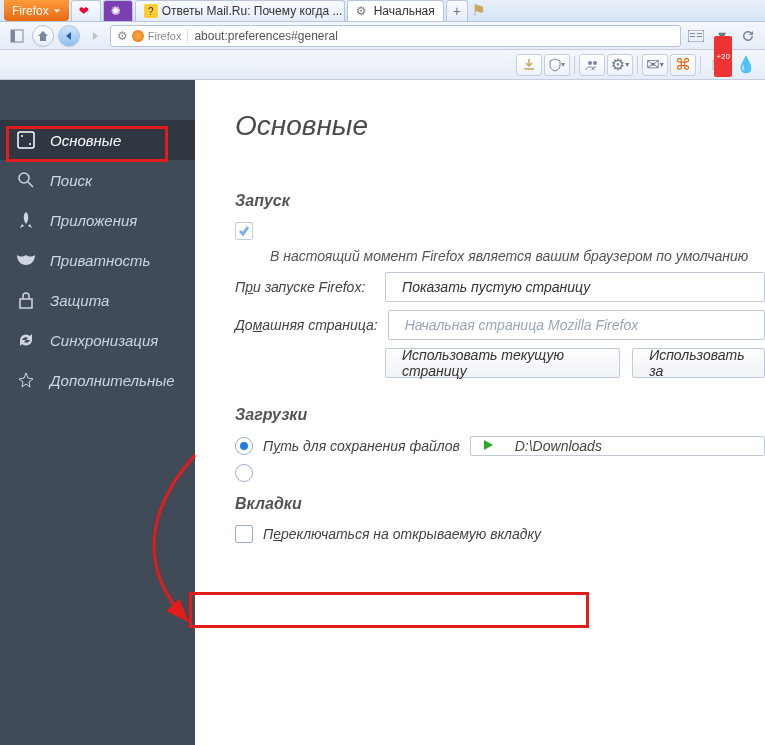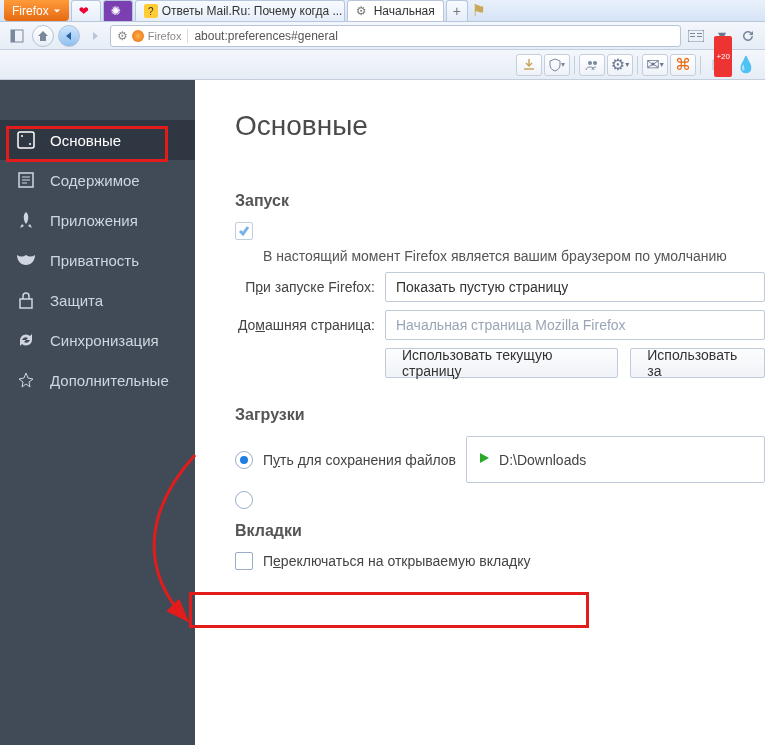--- a/index.html
+++ b/index.html
@@ -25,43 +25,43 @@
   .reload { width:22px; height:22px; display:flex; align-items:center; justify-content:center; color:#6a7890; }
 
   
   .toolbar { height:30px; background:linear-gradient(#f4f7fc,#e6edf6); border-bottom:1px solid #c4cedd; display:flex; align-items:center; justify-content:flex-end; gap:2px; padding:0 6px; }
   .tb-ic { width:26px; height:22px; display:flex; align-items:center; justify-content:center; color:#6a7890; border:1px solid transparent; border-radius:3px; position:relative; }
   .tb-ic.box { border-color:#c4cedd; background:linear-gradient(#fff,#eef2f8); }
   .tb-sep { width:1px; height:18px; background:#c4cedd; margin:0 2px; }
   .badge-red { position:absolute; bottom:-2px; right:-2px; background:#e33; color:#fff; font-size:8px; padding:16px 2px; border-radius:2px; }
 
   
-  .main { display:flex; height:calc(745px - 22px - 28px - 30px); }
+  .main { display:flex; height:calc(745px - 22px - 28px - 30px);font-style:italic; }
   .sidebar { width:195px; background:#414b58; color:#cfd6df; padding-top:40px; }
   .side-item { display:flex; align-items:center; gap:14px; padding:10px 16px; font-size:15px; color:#cfd6df; cursor:pointer; }
   .side-item.active { background:#2f3742; color:#fff; }
   .side-item .sic { width:20px; height:20px; display:flex; align-items:center; justify-content:center; }
   .hl-red { position:absolute; border:3px solid #e21b1b; pointer-events:none; }
 
   .content { flex:1; padding:30px 0 0 40px; color:#333; position:relative; }
   h1 { font-size:28px; font-weight:400; color:#4a4a4a; margin-bottom:50px; }
   .section-h { font-size:16px; font-weight:600; color:#555; margin:18px 0 12px; }
   .row { display:flex; align-items:center; gap:10px; margin:8px 0; font-size:14px; color:#444; }
-  .row.sub { margin-left:28px; color:#555; }
+  .row.sub { margin-left:35px; color:#555; }
   .chk { width:18px; height:18px; border:1px solid #9aaecb; border-radius:2px; display:flex; align-items:center; justify-content:center; background:#fff; flex:none; }
   .chk.on svg { display:block; }
   .chk svg { display:none; width:12px; height:12px; stroke:#1e7fe0; stroke-width:3; fill:none; }
   .chk.disabled { opacity:.6; }
   .radio { width:18px; height:18px; border:1px solid #9aaecb; border-radius:50%; display:flex; align-items:center; justify-content:center; background:#fff; flex:none; }
   .radio.on::after { content:""; width:8px; height:8px; border-radius:50%; background:#1e7fe0; }
-  .lbl-right { text-align:right; min-width:140px; font-size:14px; color:#444; }
-  .field { flex:1; height:30px; border:1px solid #c0cad8; border-radius:2px; padding:0 10px; font-size:14px; color:#333; background:#fff; display:flex; align-items:center; }
+  .lbl-right { min-width:140px; font-size:14px; color:#444; }
+  .field { flex:1; height:30px; border:1px solid #c0cad8; border-radius:2px; padding:0 16px; font-size:14px; color:#333; background:#fff; display:flex; align-items:center; }
   .field.ph { color:#9aa6b5; }
   .btn { height:30px; padding:0 16px; border:1px solid #c0cad8; border-radius:2px; background:linear-gradient(#fcfdfe,#f0f3f7); font-size:14px; color:#333; display:flex; align-items:center; }
-  .path-box { border:1px solid #c0cad8; border-radius:2px; height:47px; display:flex; align-items:center; gap:8px; padding:0 10px; font-size:14px; flex:1; max-width:300px; }
+  .path-box { border:1px solid #c0cad8; border-radius:2px; height:20px; display:flex; align-items:center; gap:20px; padding:0 10px; font-size:14px; flex:1; max-width:300px; }
   .arrow-annot { position:absolute; pointer-events:none; }
   .u { text-decoration: underline; }
 </style>
 </head>
 <body>
 
 <div class="titlebar">
   <div class="ff-btn">
     <span>Firefox</span>
     <svg viewBox="0 0 10 10">
@@ -176,25 +176,25 @@
             <rect x="1" y="1" width="16" height="16" rx="2" fill="none" stroke="#fff" stroke-width="1.5"></rect>
             <circle cx="5" cy="5" r="1" fill="#fff"></circle>
             <circle cx="13" cy="13" r="1" fill="#fff"></circle>
           </svg>
         </span>
       <span>Основные</span>
     </div>
     <div class="side-item">
       <span class="sic">
           <svg width="18" height="18" viewBox="0 0 18 18">
-            <rect x="2" y="2" width="14" height="14" fill="none" stroke="#cfd6df" stroke-width="1.5"></rect>
-            <path d="M5 6h8M5 9h8M5 12h5" stroke="#cfd6df"></path>
-          </svg>
-        </span>
-      <span>Содержимое</span>
+            <circle cx="7" cy="7" r="5" fill="none" stroke="#cfd6df" stroke-width="1.5"></circle>
+            <path d="M11 11l5 5" stroke="#cfd6df" stroke-width="1.5"></path>
+          </svg>
+        </span>
+      <span>Поиск</span>
     </div>
     <div class="side-item">
       <span class="sic">
           <svg width="18" height="18" viewBox="0 0 18 18">
             <path d="M9 1c3 2 3 8 0 12-3-4-3-10 0-12zM5 13l-2 4 4-2M13 13l2 4-4-2" fill="#cfd6df"></path>
           </svg>
         </span>
       <span>Приложения</span>
     </div>
     <div class="side-item">

